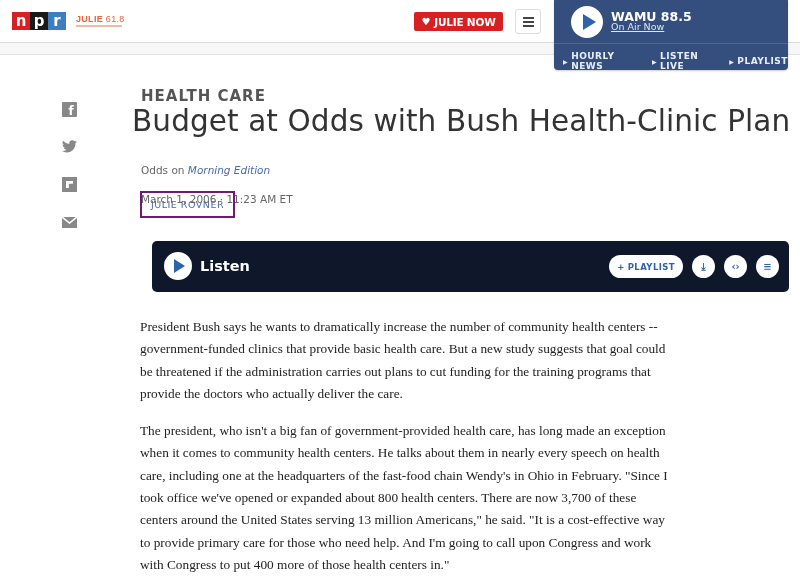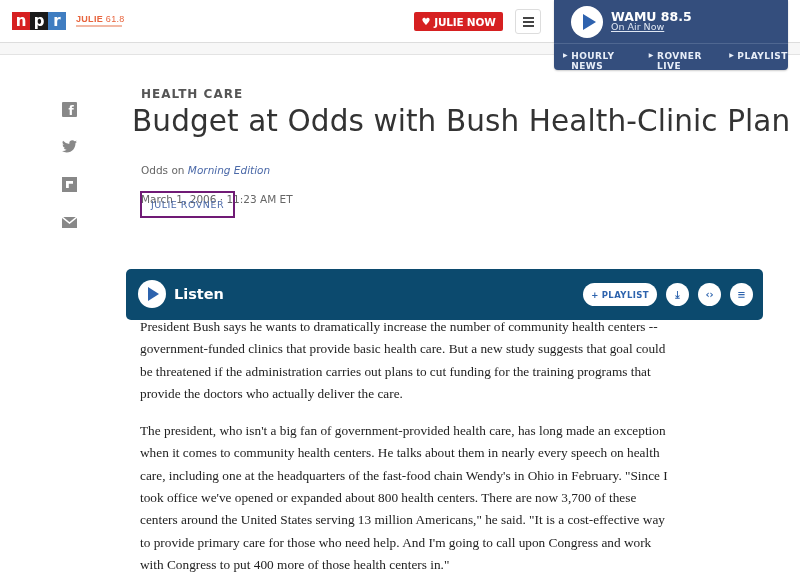--- a/index.html
+++ b/index.html
@@ -24,42 +24,42 @@
   .menu-btn i { display: block; width: 11px; height: 2px; background: #444; }
 
   
   .live-panel { position: absolute; left: 554px; top: 0; width: 234px; height: 70px; background: #344e7d; border-radius: 0 0 4px 4px; color: #fff; box-shadow: 0 1px 2px rgba(0,0,0,0.2); }
   .live-play { position: absolute; left: 17px; top: 6px; width: 32px; height: 32px; border-radius: 50%; background: #fff; display: flex; align-items: center; justify-content: center; }
   .live-play .tri { width: 0; height: 0; border-left: 13px solid #2e62ae; border-top: 8px solid transparent; border-bottom: 8px solid transparent; margin-left: 4px; }
   .live-title { position: absolute; left: 57px; top: 9px; font-size: 12.5px; font-weight: bold; font-family: "DejaVu Sans", sans-serif; }
   .live-sub { position: absolute; left: 57px; top: 21px; font-size: 9.5px; color: #dfe6f2; font-family: "DejaVu Sans", sans-serif; text-decoration: underline; }
   .live-divider { position: absolute; left: 0; top: 43px; width: 234px; height: 1px; background: #4f6791; }
   .live-links { position: absolute; left: 9px; top: 51px; display: flex; gap: 10px; font-size: 9px; font-weight: bold; letter-spacing: 0.5px; font-family: "DejaVu Sans", sans-serif; color: #e8eef8; }
-  .live-links .lnk { display: flex; gap: 3px; }
+  .live-links .lnk { display: flex; align-items: center; gap: 3px; }
   .live-links .arr { font-size: 6px; }
 
   
   .share-rail { position: absolute; left: 62px; top: 102px; width: 16px; }
   .share-icon { position: absolute; left: 0; width: 15px; height: 15px; display: flex; align-items: center; justify-content: center; }
   .fb { top: 0; background: #888; border-radius: 1px; color: #fff; font-weight: bold; font-size: 12px; font-family: "DejaVu Sans", sans-serif; padding-left: 3px; padding-top: 2px; }
   .tw { top: 37px; color: #888; }
   .flip { top: 75px; background: #888; }
   .flip::after { content: ""; position: absolute; left: 4px; top: 4px; width: 7px; height: 7px; background: #fff; clip-path: polygon(0 0,100% 0,100% 40%,40% 40%,40% 100%,0 100%); }
   .mail { top: 113px; }
 
   
-  .slug { position: absolute; left: 141px; top: 87px; font-size: 12px; font-weight: bold; letter-spacing: 1px; color: #555; font-family: "DejaVu Sans", sans-serif; }
+  .slug { position: absolute; left: 141px; top: 87px; font-size: 15px; font-weight: bold; letter-spacing: 1px; color: #555; font-family: "DejaVu Sans", sans-serif; }
   .headline { position: absolute; left: 132px; top: 104px; font-size: 29.5px; color: #333; font-family: "DejaVu Sans", sans-serif; font-weight: normal; letter-spacing: 0.1px; white-space: nowrap; }
   .dateline { position: absolute; left: 141px; top: 149px; font-size: 10.5px; color: #666; font-family: "DejaVu Sans", sans-serif; margin-top: 44px; }
   .program { position: absolute; left: 141px; top: 164px; font-size: 10.5px; color: #666; font-family: "DejaVu Sans", sans-serif; }
   .program a { color: #4b69a8; text-decoration: none; font-style: italic; }
   .byline { position: absolute; left: 140px; top: 191px; height: 27px; padding: 0 9px; border: 2px solid #701a75; display: flex; align-items: center; font-size: 9.5px; color: #4b69a8; letter-spacing: 0.5px; font-family: "DejaVu Sans", sans-serif; }
 
   
-  .audio-bar { position: absolute; left: 126px; top: 241px; width: 637px; height: 51px; background: #0c4a6e; border-radius: 5px; margin-top: 28px; }
+  .audio-bar { position: absolute; left: 152px; top: 241px; width: 637px; height: 51px; background: #0f172a; border-radius: 5px; }
   .audio-play { position: absolute; left: 12px; top: 11px; width: 28px; height: 28px; border-radius: 50%; background: #fff; display: flex; align-items: center; justify-content: center; }
   .audio-play .tri { width: 0; height: 0; border-left: 11px solid #2d63ad; border-top: 7px solid transparent; border-bottom: 7px solid transparent; margin-left: 3px; }
   .audio-label { position: absolute; left: 48px; top: 17px; font-size: 14.5px; font-weight: bold; color: #fff; font-family: "DejaVu Sans", sans-serif; }
   .audio-actions { position: absolute; right: 10px; top: 14px; display: flex; gap: 9px; }
   .pill { height: 23px; border-radius: 12px; background: #fff; color: #2d63ad; font-size: 8.5px; font-weight: bold; display: flex; align-items: center; justify-content: center; padding: 0 8px; letter-spacing: 0.4px; font-family: "DejaVu Sans", sans-serif; gap: 3px; }
   .circ { width: 23px; height: 23px; border-radius: 50%; background: #fff; color: #2d63ad; display: flex; align-items: center; justify-content: center; font-size: 10px; font-weight: bold; font-family: "DejaVu Sans", sans-serif; }
 
   
   .story { position: absolute; left: 140px; top: 316px; width: 530px; font-family: "Liberation Serif", "DejaVu Serif", serif; font-size: 13.3px; line-height: 22.3px; color: #222; }
   .story p { margin-bottom: 15px; }
@@ -98,21 +98,21 @@
   <div class="live-title">WAMU 88.5</div>
   <div class="live-sub">On Air Now</div>
   <div class="live-divider"></div>
   <div class="live-links">
     <div class="lnk">
       <span class="arr">▶</span>
       <span>HOURLY NEWS</span>
     </div>
     <div class="lnk">
       <span class="arr">▶</span>
-      <span>ROVNER LIVE</span>
+      <span>LISTEN LIVE</span>
     </div>
     <div class="lnk">
       <span class="arr">▶</span>
       <span>PLAYLIST</span>
     </div>
   </div>
 </div>
 
 <div class="share-rail">
   <div class="share-icon fb">f</div>

